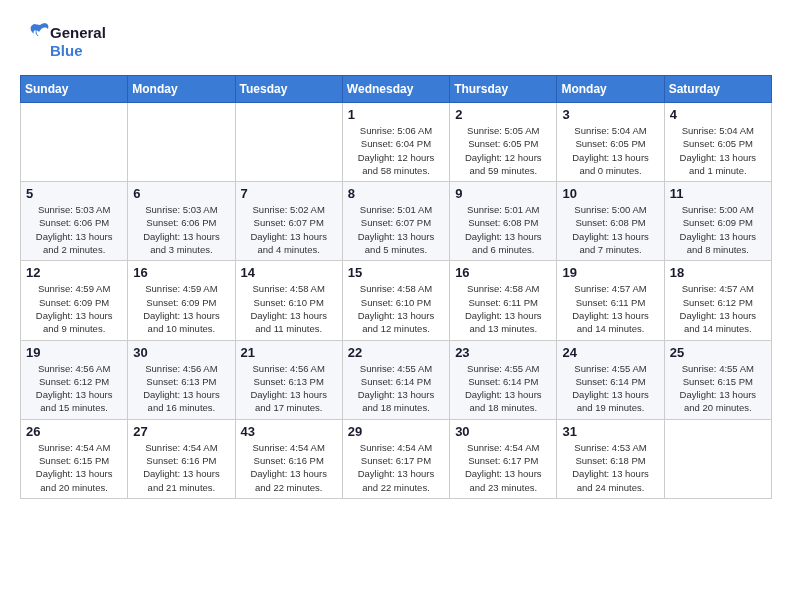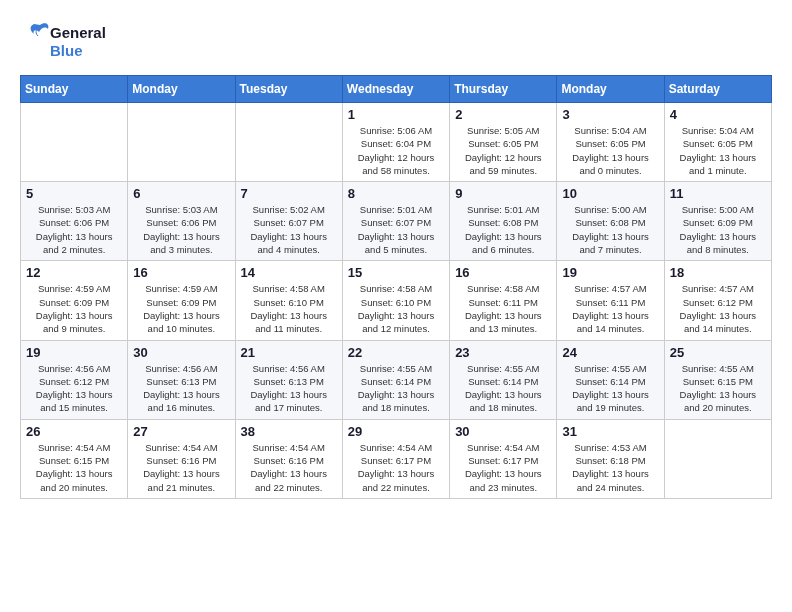--- a/index.html
+++ b/index.html
@@ -225,21 +225,21 @@
       <tr>
         <td>
           <div class="day-number">26</div>
           <div class="day-info">Sunrise: 4:54 AM<br>Sunset: 6:15 PM<br>Daylight: 13 hours<br>and 20 minutes.</div>
         </td>
         <td>
           <div class="day-number">27</div>
           <div class="day-info">Sunrise: 4:54 AM<br>Sunset: 6:16 PM<br>Daylight: 13 hours<br>and 21 minutes.</div>
         </td>
         <td>
-          <div class="day-number">38</div>
+          <div class="day-number">43</div>
           <div class="day-info">Sunrise: 4:54 AM<br>Sunset: 6:16 PM<br>Daylight: 13 hours<br>and 22 minutes.</div>
         </td>
         <td>
           <div class="day-number">29</div>
           <div class="day-info">Sunrise: 4:54 AM<br>Sunset: 6:17 PM<br>Daylight: 13 hours<br>and 22 minutes.</div>
         </td>
         <td>
           <div class="day-number">30</div>
           <div class="day-info">Sunrise: 4:54 AM<br>Sunset: 6:17 PM<br>Daylight: 13 hours<br>and 23 minutes.</div>
         </td>

